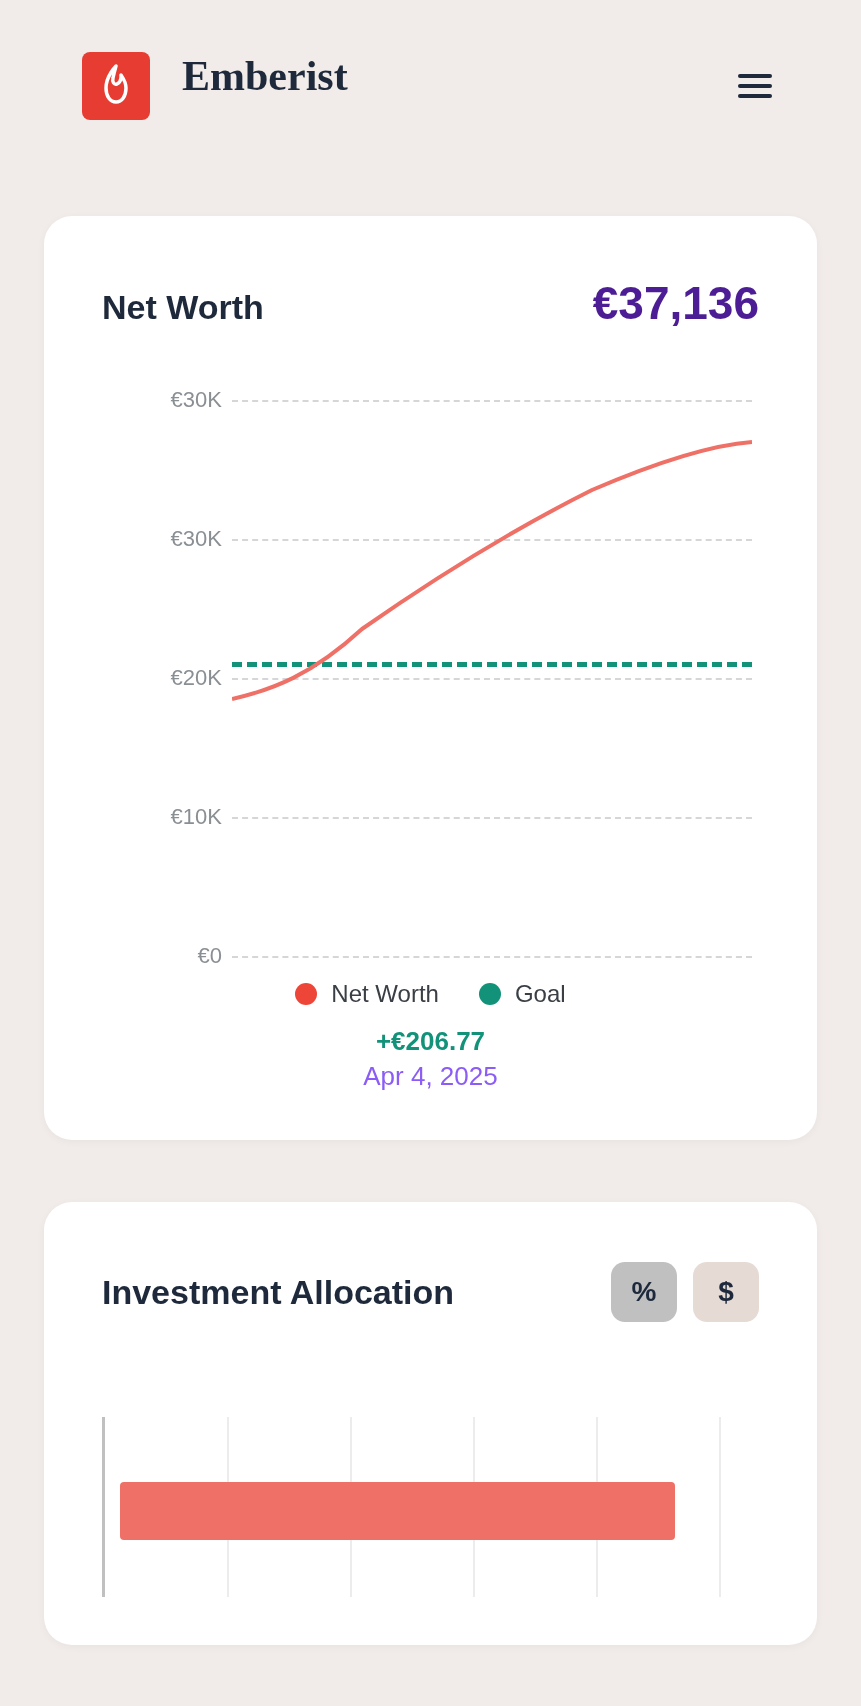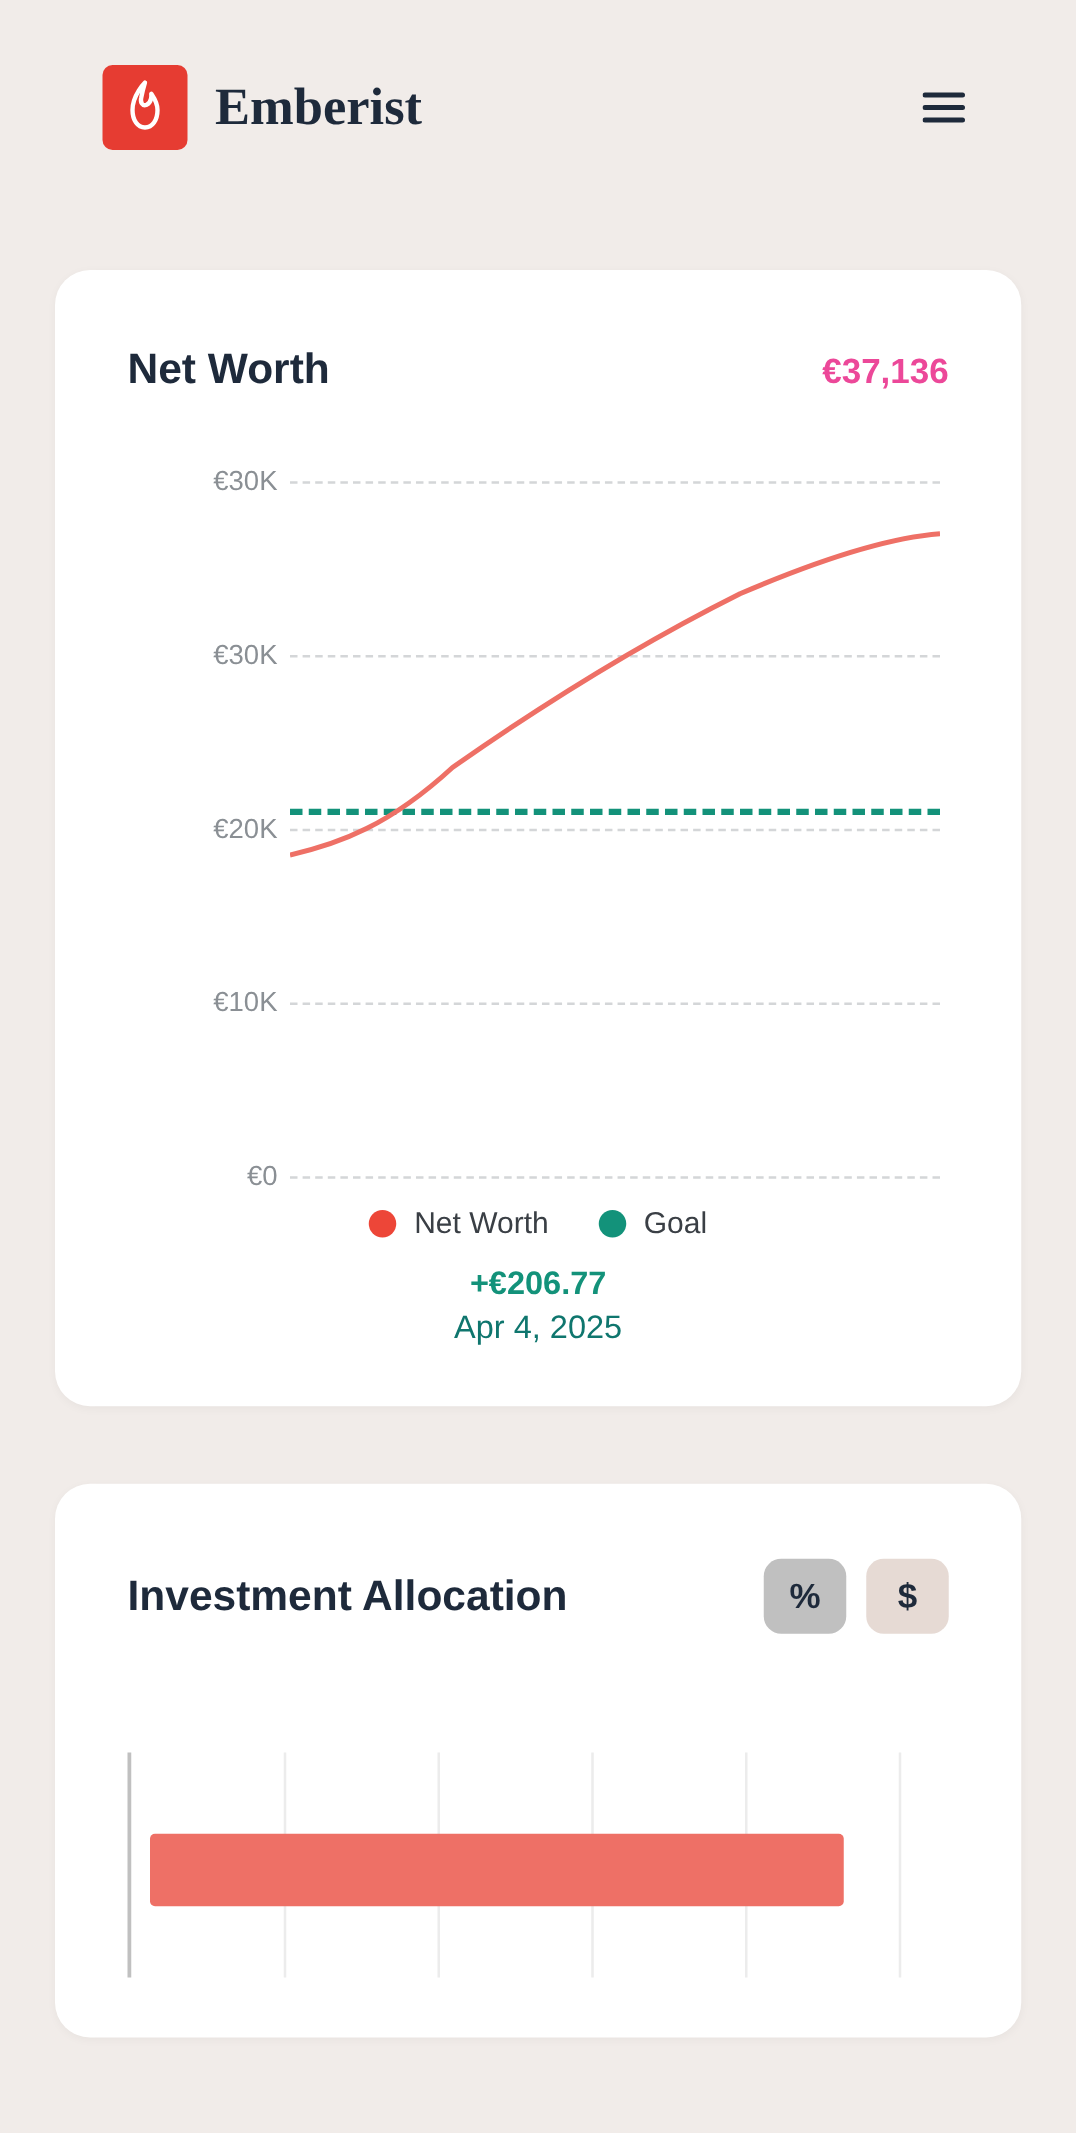--- a/index.html
+++ b/index.html
@@ -13,22 +13,22 @@
     border-radius: 40px;
   }
   .header {
     display: flex;
     justify-content: space-between;
     align-items: center;
     padding: 52px 82px 0 82px;
   }
   .logo-wrap {
     display: flex;
-    align-items: center;
-    gap: 22px;
+    align-items: flex-start;
+    gap: 32px;
   }
   .logo-box {
     width: 68px;
     height: 68px;
     background: #e63c32;
     border-radius: 8px;
     display: flex;
     align-items: center;
     justify-content: center;
   }
@@ -57,23 +57,23 @@
     display: flex;
     justify-content: space-between;
     align-items: baseline;
   }
   .card-title {
     font-size: 34px;
     font-weight: 700;
     color: #1e2a3b;
   }
   .card-value {
-    font-size: 28px;
+    font-size: 46px;
     font-weight: 800;
-    color: #ec4899;
+    color: #4c1d95;
   }
   .chart-wrap {
     margin-top: 70px;
     position: relative;
   }
   .y-ticks {
     position: absolute;
     left: 0;
     top: 0;
     width: 120px;
@@ -125,21 +125,21 @@
   .card-footer {
     text-align: center;
     margin-top: 18px;
   }
   .delta {
     color: #13927a;
     font-size: 26px;
     font-weight: 600;
   }
   .date {
-    color: #0f766e;
+    color: #8b5cf6;
     font-size: 26px;
     margin-top: 4px;
   }
   .card2 {
     background: #ffffff;
     border-radius: 28px;
     margin: 62px 44px 0 44px;
     padding: 60px 58px 48px 58px;
     box-shadow: 0 2px 8px rgba(0,0,0,0.04);
   }

